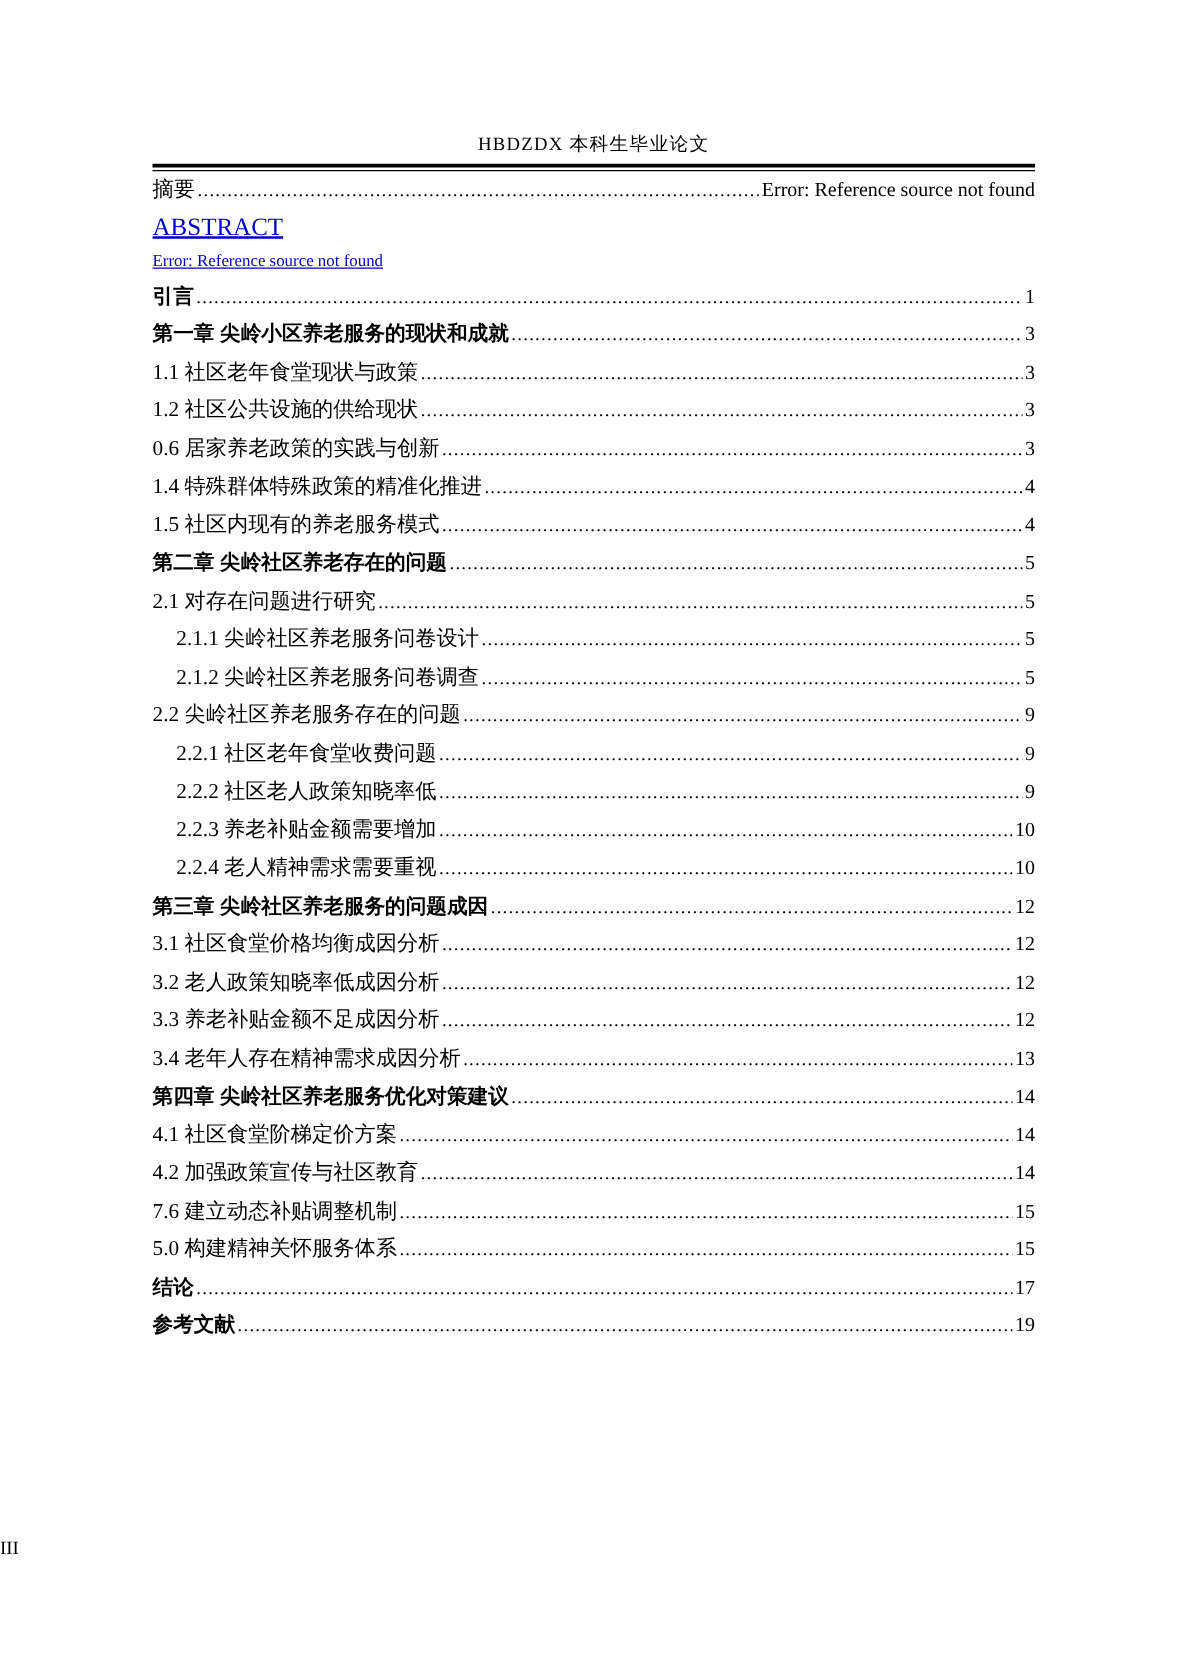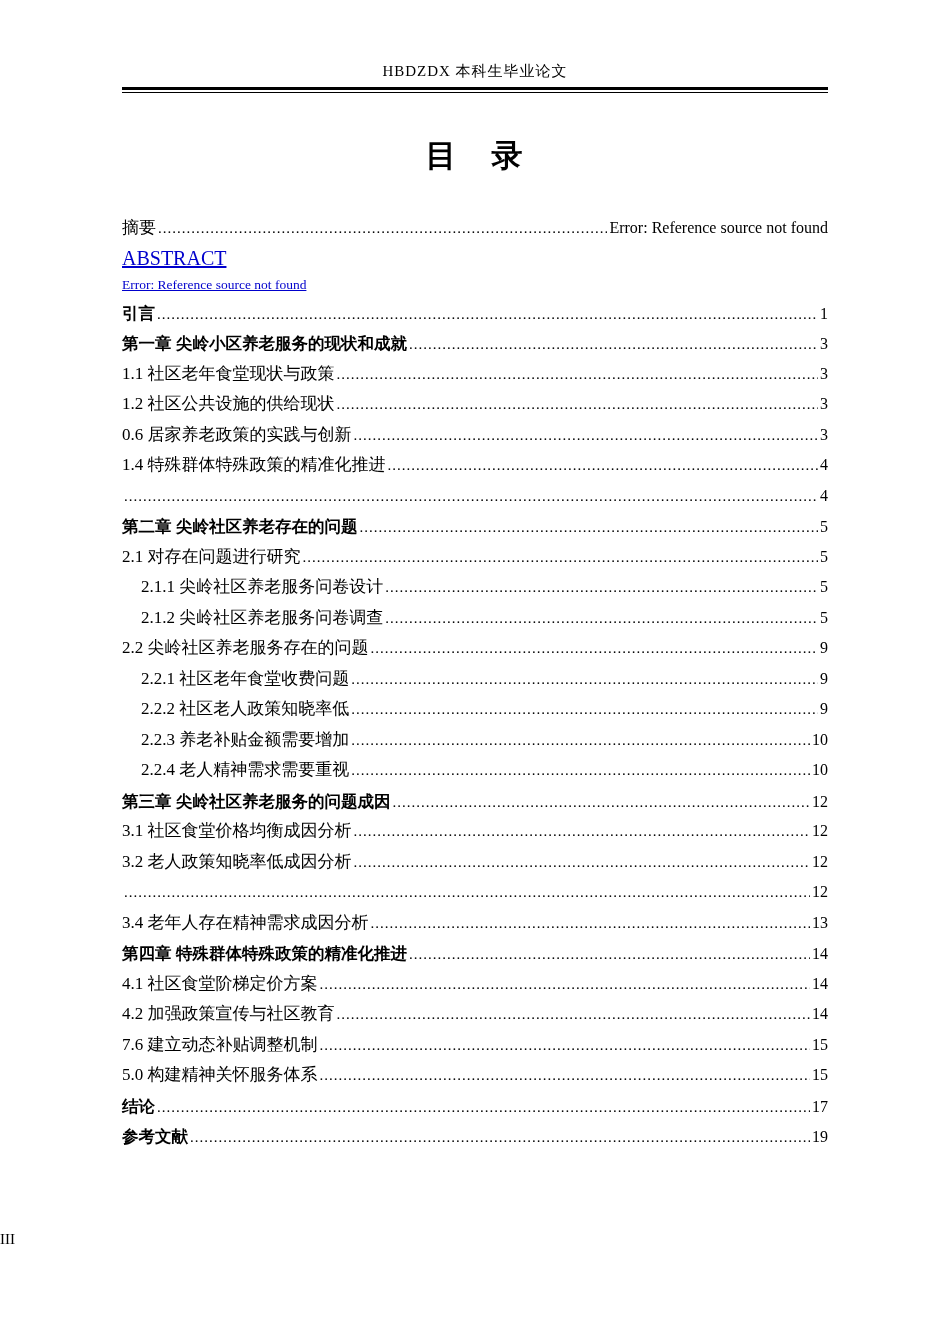--- a/index.html
+++ b/index.html
@@ -7,21 +7,21 @@
   body {
     width: 950px;
     height: 1344px;
     background: #ffffff;
     color: #000000;
     font-family: "Liberation Serif", "DejaVu Serif", serif;
     position: relative;
     overflow: hidden;
   }
   .content {
-    padding: 62px 122px 0 122px;
+    padding: 106px 122px 0 122px;
   }
   .doc-header {
     text-align: center;
     font-size: 15px;
     letter-spacing: 1px;
   }
   .rule-thick { height: 3px; background: #000; margin-top: 6px; }
   .rule-thin  { height: 1px; background: #000; margin-top: 2px; }
   .doc-title {
     text-align: center;
@@ -77,21 +77,20 @@
 </style>
 </head>
 <body>
 
 <div class="content">
 
   <div class="doc-header">HBDZDX 本科生毕业论文</div>
   <div class="rule-thick"></div>
   <div class="rule-thin"></div>
 
-  <div class="doc-title">目　录</div>
 
   <div class="toc">
 
     <div class="row">
       <span class="label">摘要</span>
       <span class="dots"></span>
       <span class="pagenum">Error: Reference source not found</span>
     </div>
 
     <div class="row linkrow">
@@ -132,20 +131,21 @@
       <span class="pagenum">3</span>
     </div>
 
     <div class="row">
       <span class="label">1.4 特殊群体特殊政策的精准化推进</span>
       <span class="dots"></span>
       <span class="pagenum">4</span>
     </div>
 
     <div class="row">
+      <span class="label">1.5 社区内现有的养老服务模式</span>
       <span class="dots"></span>
       <span class="pagenum">4</span>
     </div>
 
     <div class="row b">
       <span class="label">第二章 尖岭社区养老存在的问题</span>
       <span class="dots"></span>
       <span class="pagenum">5</span>
     </div>
 
@@ -209,32 +209,33 @@
       <span class="pagenum">12</span>
     </div>
 
     <div class="row">
       <span class="label">3.2 老人政策知晓率低成因分析</span>
       <span class="dots"></span>
       <span class="pagenum">12</span>
     </div>
 
     <div class="row">
+      <span class="label">3.3 养老补贴金额不足成因分析</span>
       <span class="dots"></span>
       <span class="pagenum">12</span>
     </div>
 
     <div class="row">
       <span class="label">3.4 老年人存在精神需求成因分析</span>
       <span class="dots"></span>
       <span class="pagenum">13</span>
     </div>
 
     <div class="row b">
-      <span class="label">第四章 特殊群体特殊政策的精准化推进</span>
+      <span class="label">第四章 尖岭社区养老服务优化对策建议</span>
       <span class="dots"></span>
       <span class="pagenum">14</span>
     </div>
 
     <div class="row">
       <span class="label">4.1 社区食堂阶梯定价方案</span>
       <span class="dots"></span>
       <span class="pagenum">14</span>
     </div>
 

